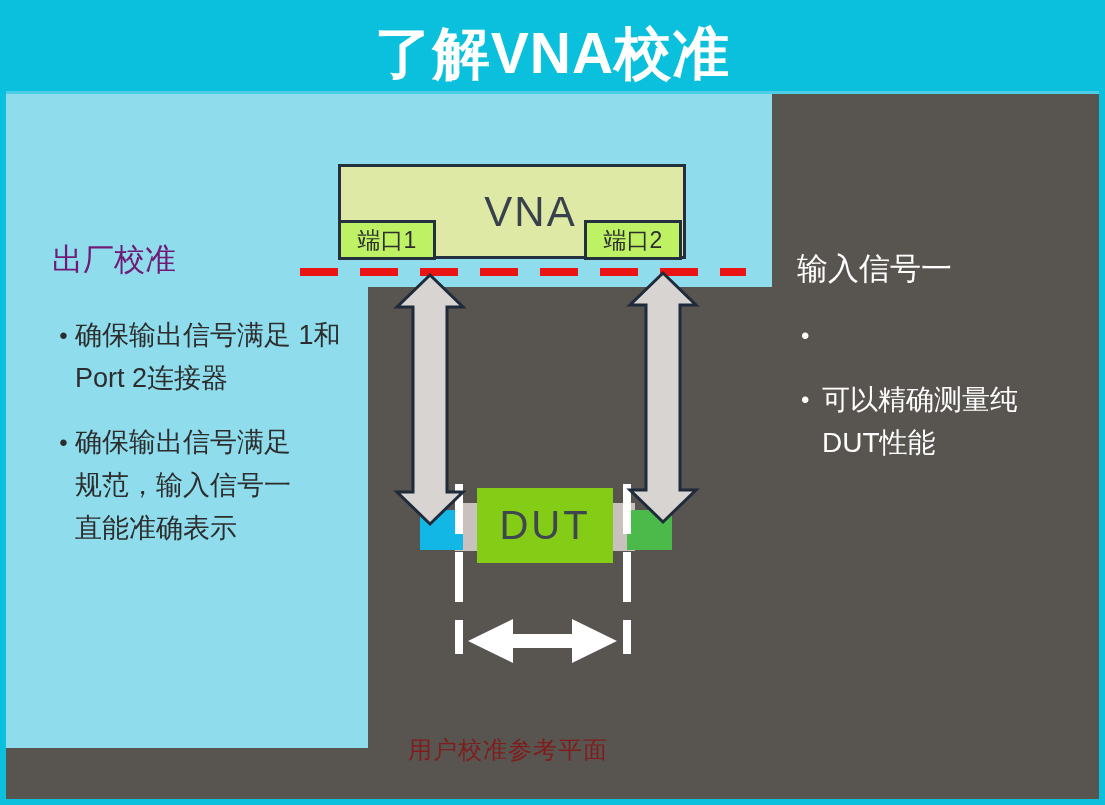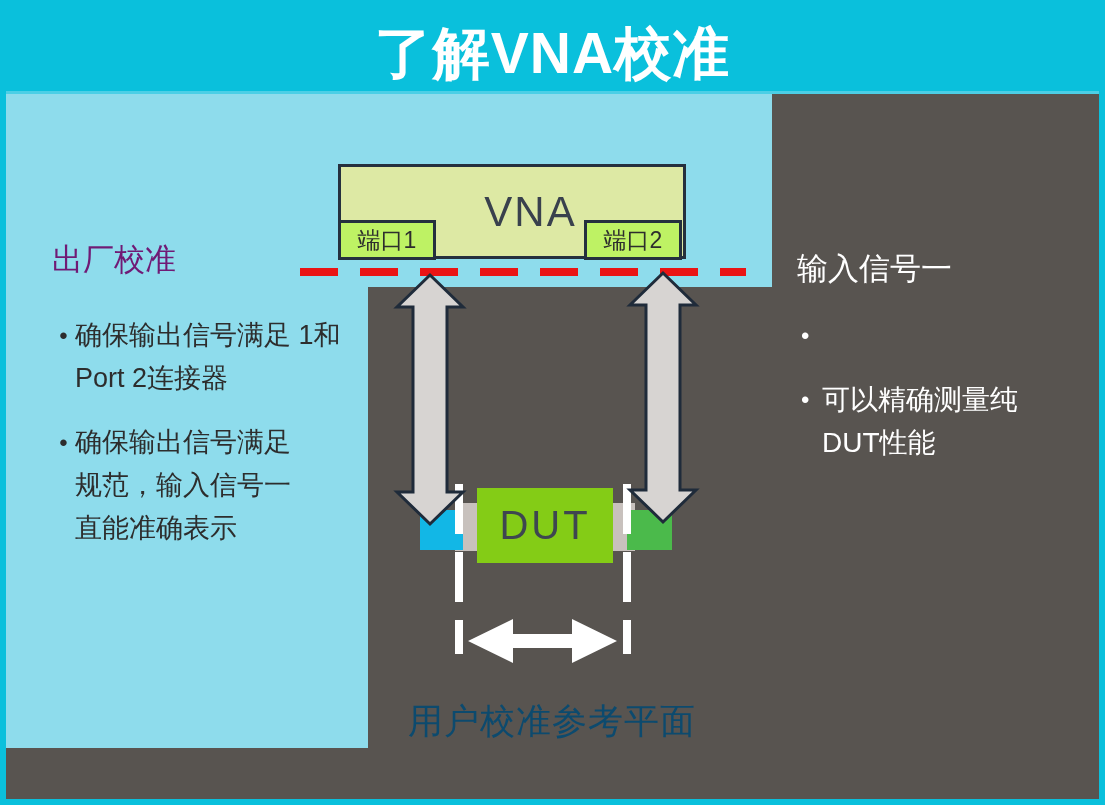--- a/index.html
+++ b/index.html
@@ -67,21 +67,21 @@
     background:repeating-linear-gradient(180deg,#ffffff 0 50px,transparent 50px 68px);
   }
   .white-dash-left{left:455px;}
   .white-dash-right{left:623px;}
 
   
   .arrow-layer{left:0;top:0;width:1105px;height:805px;pointer-events:none;}
 
   
   .caption{
-    left:408px;top:698px;color:#0c4a6e;font-size:35px;letter-spacing:1px;
+    left:408px;top:734px;color:#7f1d1d;font-size:24px;letter-spacing:1px;
     white-space:nowrap;
   }
 
   
   .side-heading{font-size:31px;white-space:nowrap;}
   .heading-left{left:52px;top:239px;color:#701a75;}
   .heading-right{left:797px;top:248px;color:#ffffff;}
   .bullet-list{display:flex;flex-direction:column;}
   .bullets-left{left:52px;top:314px;width:310px;color:#2d2d2d;font-size:27px;}
   .bullets-right{left:796px;top:314px;width:300px;color:#ffffff;font-size:28px;}

